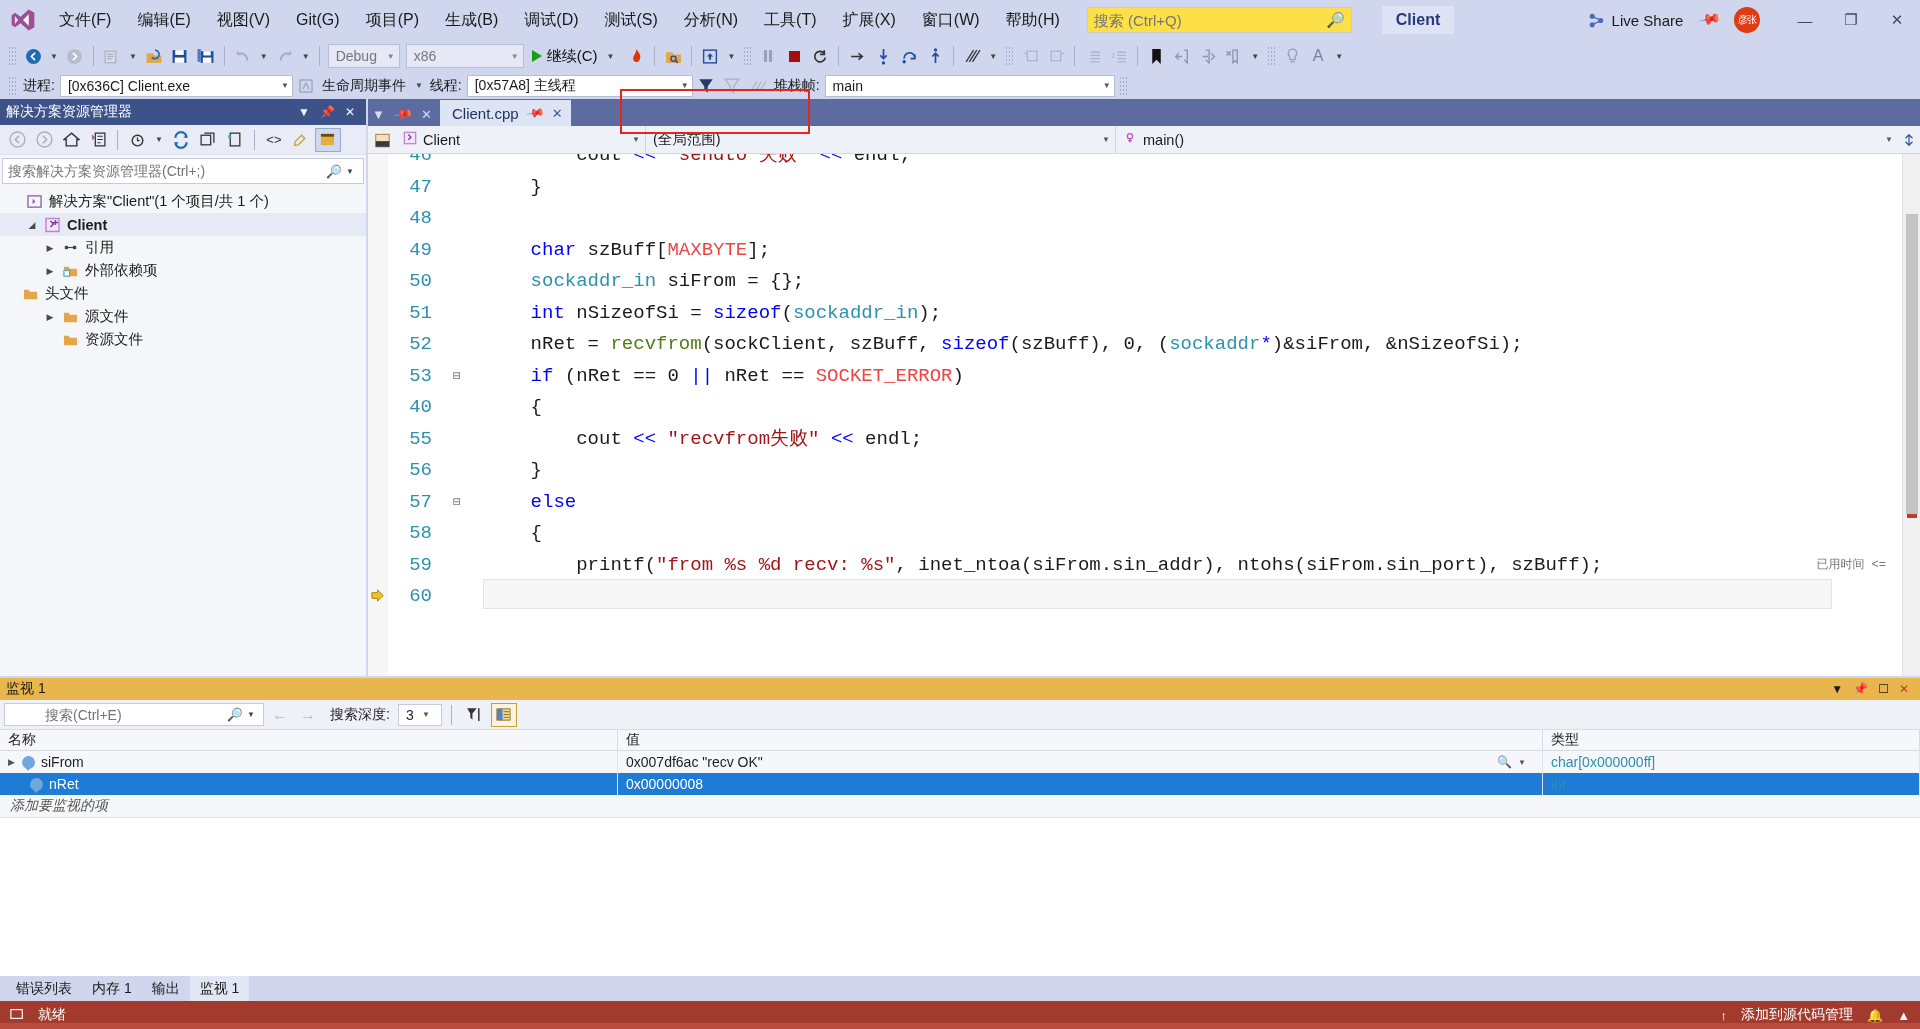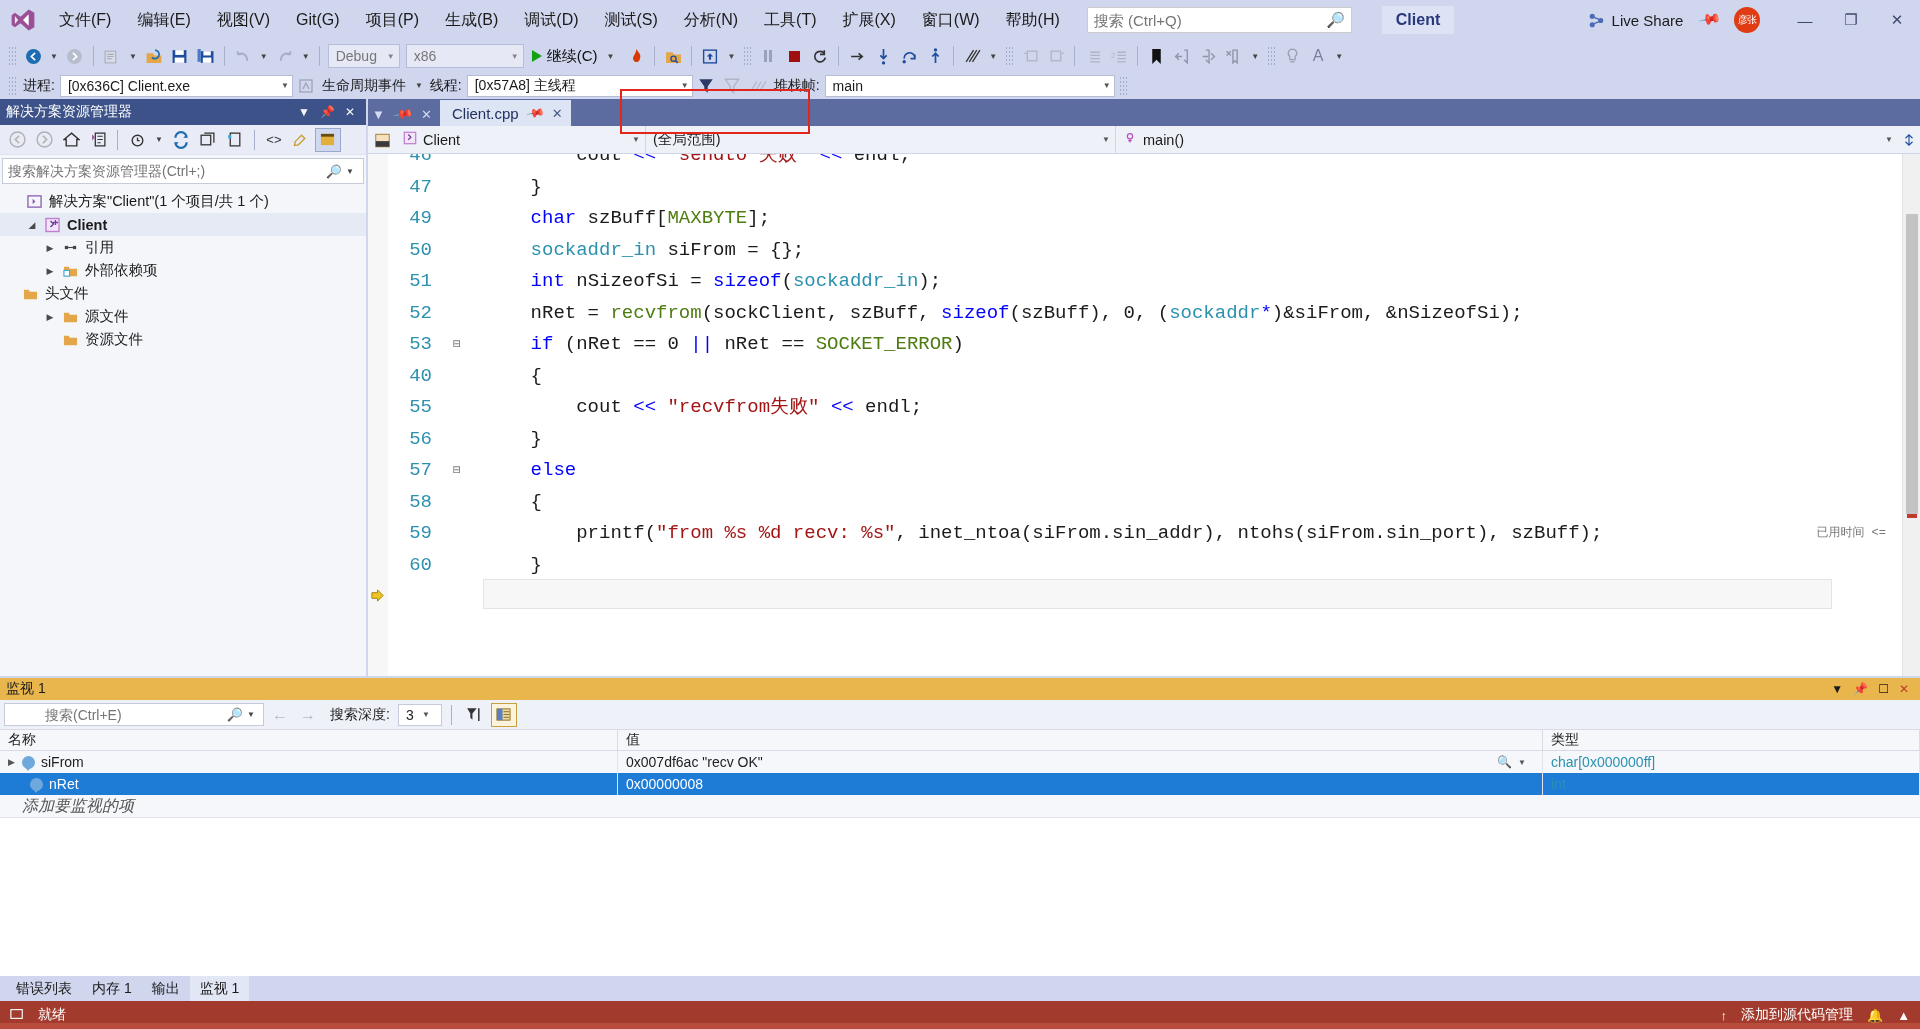--- a/index.html
+++ b/index.html
@@ -12,21 +12,21 @@
     -webkit-font-smoothing: antialiased;
   }
   .app { width:1920px; height:1029px; position:relative; display:flex; flex-direction:column; background:#cfd6ed; }
 
   
   .titlebar { height:40px; display:flex; align-items:center; background:#cfd6ed; flex:0 0 40px; }
   .vs-logo { width:46px; height:40px; display:flex; align-items:center; justify-content:center; }
   .vs-logo svg { width:26px; height:26px; }
   .menu { display:flex; align-items:center; height:40px; }
   .menu-item { padding:0 13px; height:40px; line-height:40px; font-size:16px; color:#1b1b1b; cursor:default; white-space:nowrap; }
-  .tb-search { margin-left:14px; width:265px; height:26px; background:#ffffff; border:1px solid #ccc; display:flex; align-items:center; padding:0 6px; }
+  .tb-search { margin-left:14px; width:265px; height:26px; background:#fde047; border:1px solid #ccc; display:flex; align-items:center; padding:0 6px; }
   .tb-search input { border:0; outline:0; flex:1; font-size:15px; color:#707070; background:transparent; font-family:"Liberation Sans",sans-serif; }
   .tb-search .mag { width:18px; height:18px; position:relative; }
   .mag-glyph { font-size:15px; color:#333; transform:scaleX(-1); display:inline-block; }
   .title-client { margin-left:30px; background:#dde3f5; color:#28387a; font-weight:bold; font-size:16px; padding:5px 14px; }
   .tb-spacer { flex:1; }
   .live-share { display:flex; align-items:center; gap:7px; font-size:15px; color:#1b1b1b; margin-right:18px; }
   .ls-icon { width:17px; height:17px; }
   .pin-ic { margin-right:14px; color:#44506e; font-size:15px; transform:rotate(35deg); }
   .avatar { width:26px; height:26px; border-radius:50%; background:#e03b12; color:#fff; font-size:10px; display:flex; align-items:center; justify-content:center; margin-right:22px; letter-spacing:-1px; }
   .wbtn { width:46px; height:40px; display:flex; align-items:center; justify-content:center; color:#3d4a6b; font-size:15px; }
@@ -102,21 +102,21 @@
   .code-scroll { flex:1; position:relative; overflow:hidden; font-family:"Liberation Mono", monospace; font-size:19px; line-height:31.5px; }
   .crow { display:flex; height:31.5px; align-items:center; white-space:pre; }
   .lnum { width:58px; text-align:right; padding-right:14px; color:#2b91af; font-size:19px; flex:0 0 58px; }
   .foldcol { width:22px; flex:0 0 22px; text-align:center; color:#808080; font-size:13px; }
   .chgbar { width:5px; flex:0 0 5px; }
   .chgbar.g { background:#62d16b; }
   .ctext { padding-left:12px; color:#1b1b1b; }
   .kw { color:#0000ff; }
   .kw2 { color:#4d7c0f; }
   .str { color:#a31515; }
-  .mac { color:#4d7c0f; }
+  .mac { color:#ef4444; }
   .type { color:#2b91af; }
   .cur-line-box { position:absolute; border:1px solid #e4e4e4; background:#f7f7f7; left:95px; right:70px; height:30px; z-index:0; }
   .elapsed { position:absolute; right:16px; font-size:12px; color:#777; }
   .vscroll { width:18px; background:#f0f0f0; position:relative; border-left:1px solid #e2e2e2; }
   .vthumb { position:absolute; left:3px; width:12px; background:#c3c3c3; }
   .vmark { position:absolute; width:10px; height:4px; }
 
   
   .watch { height:300px; flex:0 0 300px; background:#f6f7fb; display:flex; flex-direction:column; border-top:2px solid #cfd6ed; }
   .watch-title { height:22px; background:#e8b64c; display:flex; align-items:center; padding:0 6px; font-size:14px; color:#1b1b1b; }
@@ -139,21 +139,21 @@
   .wrow { height:22px; display:flex; font-size:14px; position:relative; }
   .wrow.sel { background:#1e7bd6; color:#fff; }
   .wcell { display:flex; align-items:center; padding:0 8px; border-right:1px solid #e2e4ec; overflow:hidden; white-space:nowrap; }
   .wcell.name { width:618px; }
   .wcell.val { width:925px; position:relative; }
   .wcell.type { flex:1; }
   .wexp { width:14px; color:#555; font-size:9px; display:inline-block; }
   .bubble { width:13px;height:13px;border-radius:50%; background:#6fa8dc; margin-right:6px; flex:0 0 13px; position:relative; }
   .bubble:after { content:''; position:absolute; bottom:-2px; left:3px; border-left:3px solid transparent; border-right:3px solid transparent; border-top:4px solid #6fa8dc; }
   .redbox { position:absolute; border:2px solid #e2261c; pointer-events:none; }
-  .wadd { height:22px; display:flex; align-items:center; padding-left:22px; font-size:16px; font-style:italic; color:#555; }
+  .wadd { height:22px; display:flex; align-items:center; padding-left:10px; font-size:14px; font-style:italic; color:#555; }
   .wfill { flex:1; background:#fff; border-top:1px solid #e2e4ec; position:relative; }
 
   
   .bottabs { height:25px; background:#cfd6ed; display:flex; align-items:center; padding-left:6px; gap:0; font-size:14px; flex:0 0 25px; }
   .bottab { padding:0 10px; height:25px; line-height:25px; color:#1b1b1b; }
   .bottab.act { background:#e2e7f5; }
   .statusbar { height:28px; background:#a23b2e; display:flex; align-items:center; color:#fff; font-size:14px; flex:0 0 28px; padding:0 10px; }
   .st-left { display:flex; align-items:center; gap:8px; }
   .st-ready { margin-left:6px; }
   .st-spacer { flex:1; }
@@ -690,20 +690,26 @@
             <span class="chgbar g"></span>
             <span class="ctext">        cout <span class="kw">&lt;&lt;</span> <span class="str">"sendto 失败"</span> <span class="kw">&lt;&lt;</span> endl;</span>
           </div>
           <div class="crow">
             <span class="lnum">47</span>
             <span class="foldcol"></span>
             <span class="chgbar g"></span>
             <span class="ctext">    }</span>
           </div>
           <div class="crow">
+            <span class="lnum">48</span>
+            <span class="foldcol"></span>
+            <span class="chgbar g"></span>
+            <span class="ctext"> </span>
+          </div>
+          <div class="crow">
             <span class="lnum">49</span>
             <span class="foldcol"></span>
             <span class="chgbar g"></span>
             <span class="ctext">    <span class="kw">char</span> szBuff[<span class="mac">MAXBYTE</span>];</span>
           </div>
           <div class="crow">
             <span class="lnum">50</span>
             <span class="foldcol"></span>
             <span class="chgbar g"></span>
             <span class="ctext">    <span class="type">sockaddr_in</span> siFrom = {};</span>

